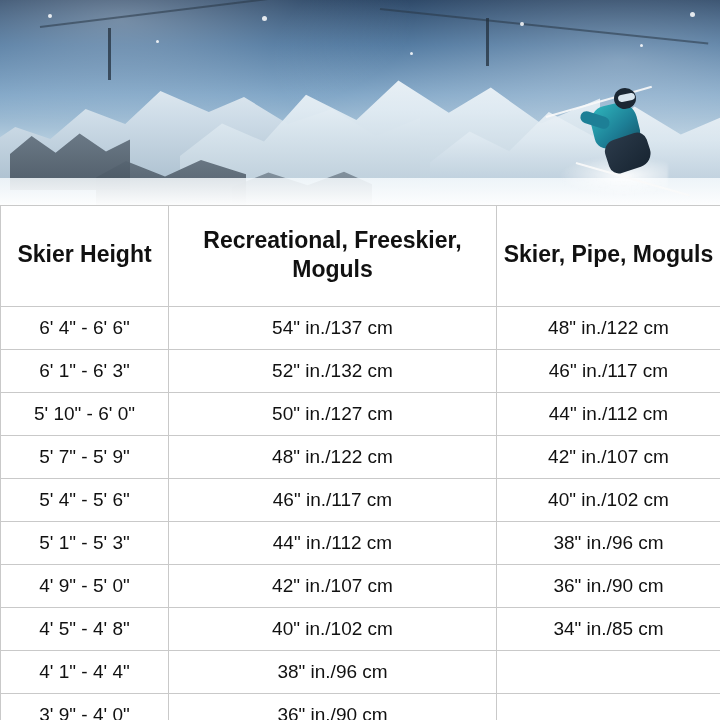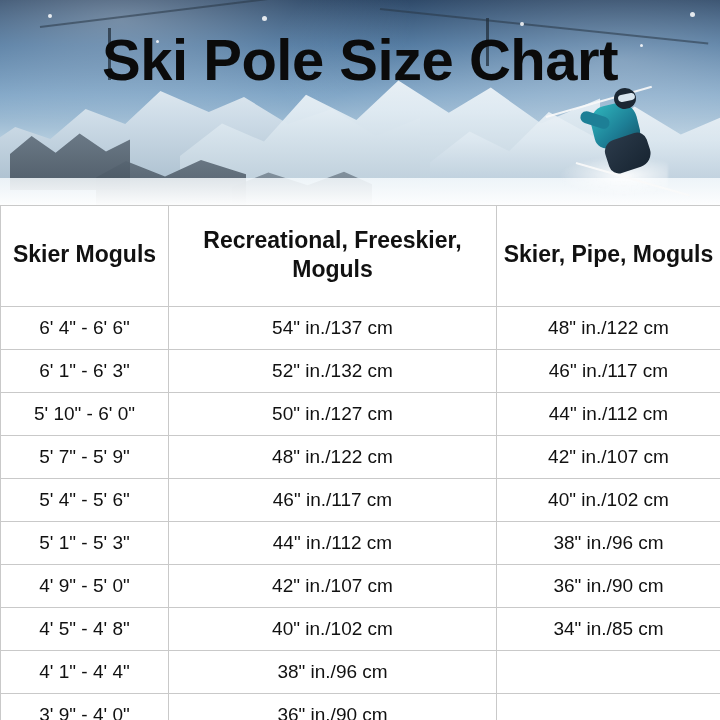--- a/index.html
+++ b/index.html
@@ -238,32 +238,31 @@
 
     <div class="flake" style="left:48px; top:14px; width:4px; height:4px;"></div>
     <div class="flake" style="left:156px; top:40px; width:3px; height:3px;"></div>
     <div class="flake" style="left:262px; top:16px; width:5px; height:5px;"></div>
     <div class="flake" style="left:410px; top:52px; width:3px; height:3px;"></div>
     <div class="flake" style="left:520px; top:22px; width:4px; height:4px;"></div>
     <div class="flake" style="left:640px; top:44px; width:3px; height:3px;"></div>
     <div class="flake" style="left:690px; top:12px; width:5px; height:5px;"></div>
   </div>
 
-  <div class="title">Ski Pole Size Chart</div>
 
   <div class="table-wrap">
     <table class="chart">
       <colgroup>
         <col class="c0">
           <col class="c1">
           <col class="c2">
       </colgroup>
       <thead>
         <tr>
-          <th>Skier Moguls</th>
+          <th>Skier Height</th>
           <th>Recreational, Freeskier, Moguls</th>
           <th>Skier, Pipe, Moguls</th>
         </tr>
       </thead>
       <tbody>
         <tr>
           <td>6' 4" - 6' 6"</td>
           <td>54" in./137 cm</td>
           <td>48" in./122 cm</td>
         </tr>

